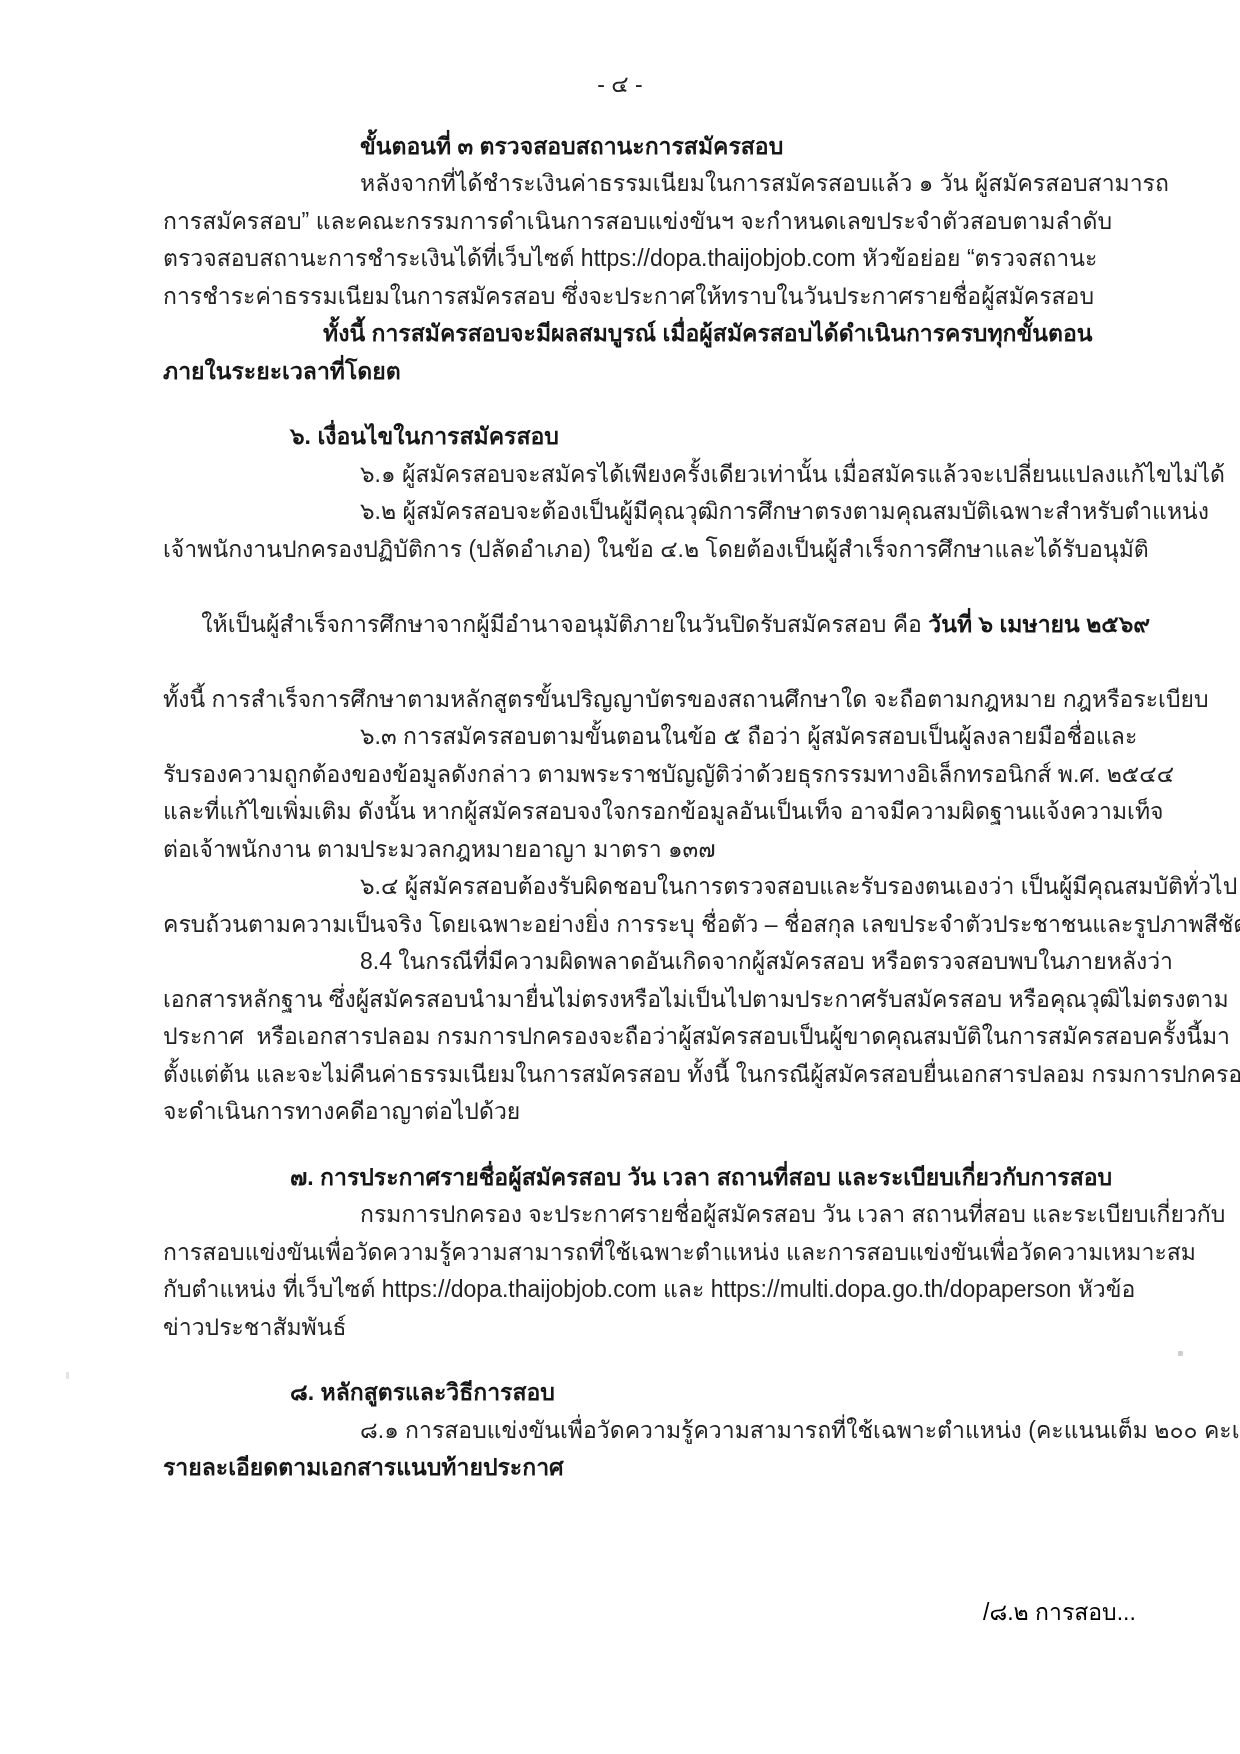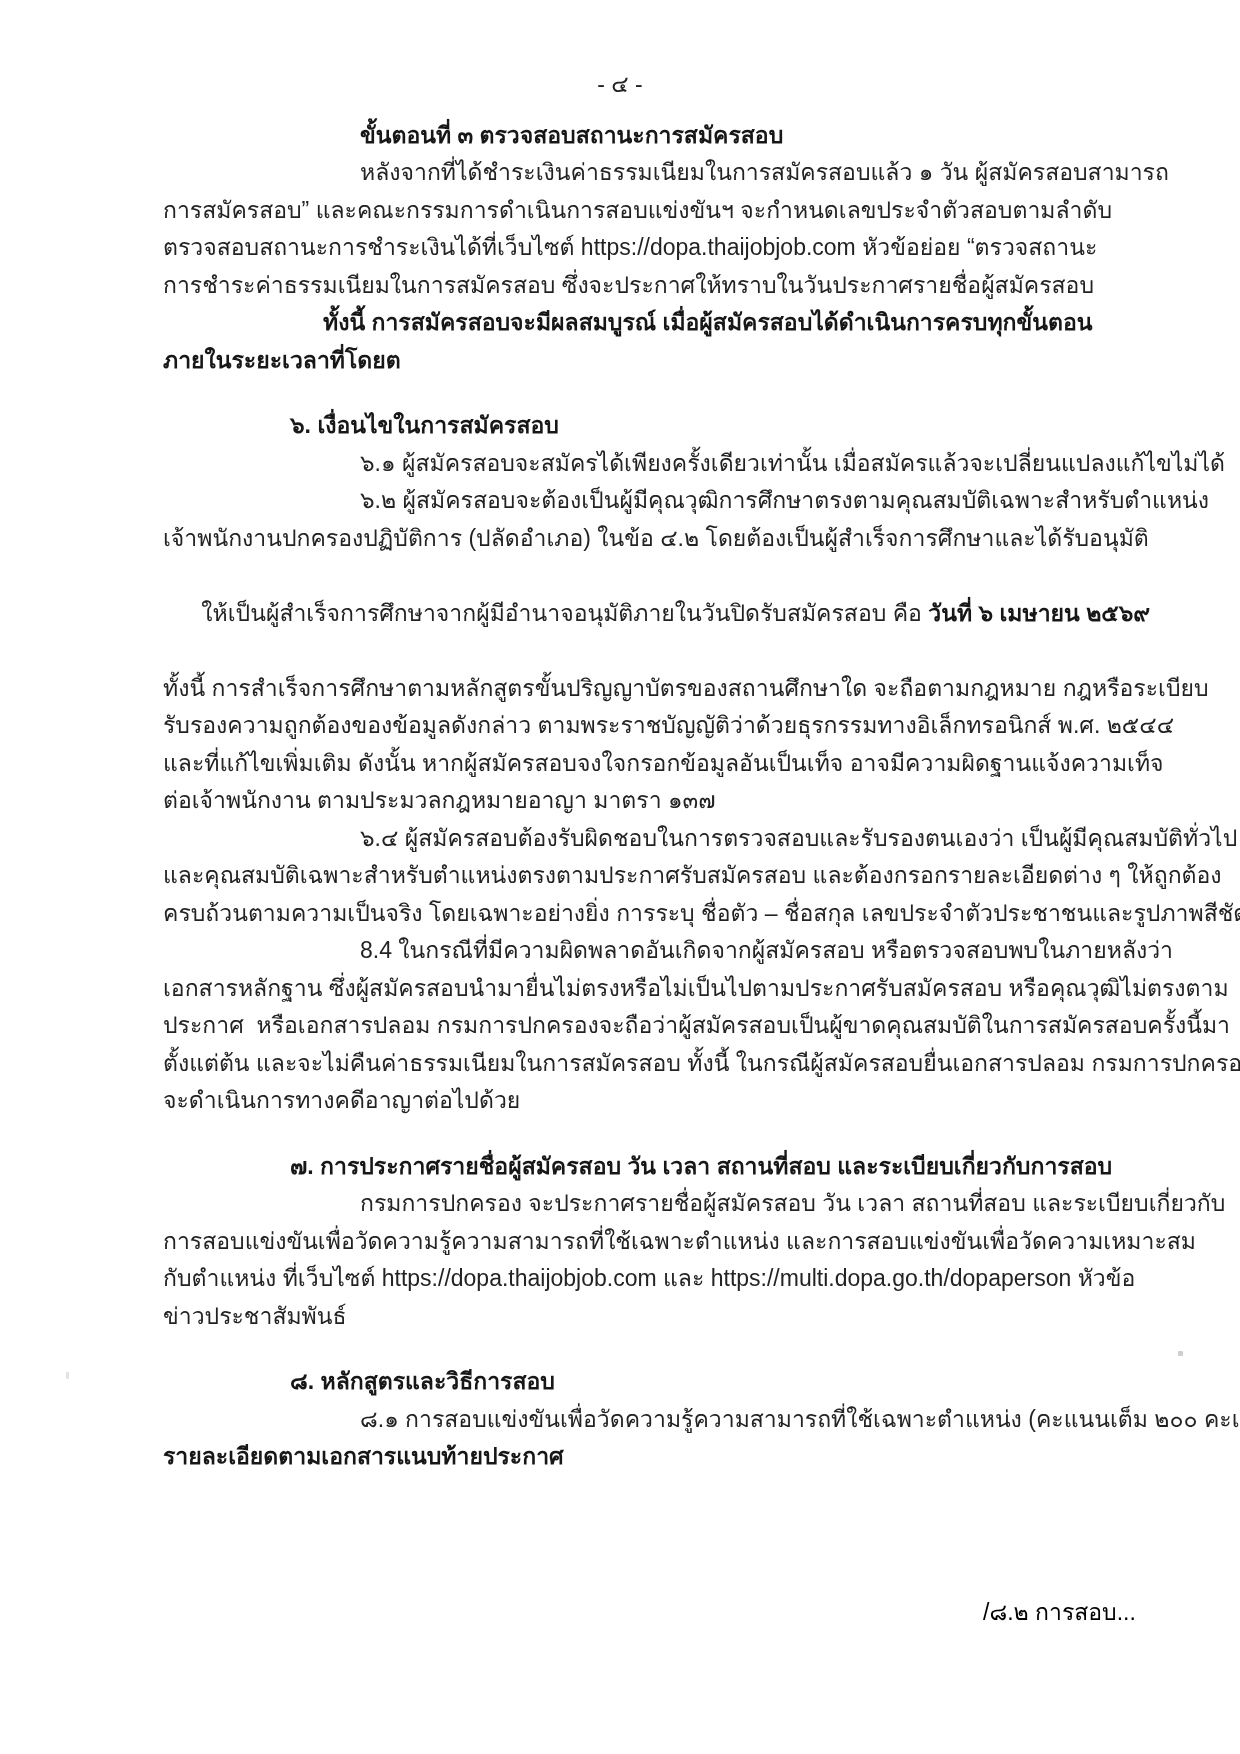--- a/index.html
+++ b/index.html
@@ -25,21 +25,21 @@
   .pagenum{
     text-align:center;
     font-size:23px;
     line-height:37.5px;
     color:#232323;
   }
   .bold{font-weight:700;color:#171717;}
   .ind-p{padding-left:197px;}   
   .ind-s{padding-left:127px;}   
   .ind-t{padding-left:160px;}   
-  .mt-head{margin-top:13px;}
+  .mt-head{margin-top:24px;}
   .mt-sec{margin-top:28px;}
   .footer-note{
     position:absolute;
     left:983px;top:1597px;
     font-size:23px;
     line-height:30px;
     color:#000000;
     white-space:pre;
   }
   .spk1{position:absolute;left:1178px;top:1351px;width:5px;height:5px;background:#b5b5b5;opacity:.65;border-radius:1px;}
@@ -62,25 +62,25 @@
     <div class="line bold">ภายในระยะเวลาที่โดยต</div>
 
     <div class="line bold ind-s mt-sec">๖. เงื่อนไขในการสมัครสอบ</div>
     <div class="line ind-p">๖.๑ ผู้สมัครสอบจะสมัครได้เพียงครั้งเดียวเท่านั้น เมื่อสมัครแล้วจะเปลี่ยนแปลงแก้ไขไม่ได้</div>
     <div class="line ind-p">๖.๒ ผู้สมัครสอบจะต้องเป็นผู้มีคุณวุฒิการศึกษาตรงตามคุณสมบัติเฉพาะสำหรับตำแหน่ง</div>
     <div class="line">เจ้าพนักงานปกครองปฏิบัติการ (ปลัดอำเภอ) ในข้อ ๔.๒ โดยต้องเป็นผู้สำเร็จการศึกษาและได้รับอนุมัติ</div>
     <div class="line">
       <span>ให้เป็นผู้สำเร็จการศึกษาจากผู้มีอำนาจอนุมัติภายในวันปิดรับสมัครสอบ คือ </span><span class="bold">วันที่ ๖ เมษายน ๒๕๖๙</span>
     </div>
     <div class="line">ทั้งนี้ การสำเร็จการศึกษาตามหลักสูตรขั้นปริญญาบัตรของสถานศึกษาใด จะถือตามกฎหมาย กฎหรือระเบียบ</div>
+    <div class="line ind-p">๖.๓ การสมัครสอบตามขั้นตอนในข้อ ๕ ถือว่า ผู้สมัครสอบเป็นผู้ลงลายมือชื่อและ</div>
     <div class="line">รับรองความถูกต้องของข้อมูลดังกล่าว ตามพระราชบัญญัติว่าด้วยธุรกรรมทางอิเล็กทรอนิกส์ พ.ศ. ๒๕๔๔</div>
     <div class="line">และที่แก้ไขเพิ่มเติม ดังนั้น หากผู้สมัครสอบจงใจกรอกข้อมูลอันเป็นเท็จ อาจมีความผิดฐานแจ้งความเท็จ</div>
     <div class="line">ต่อเจ้าพนักงาน ตามประมวลกฎหมายอาญา มาตรา ๑๓๗</div>
     <div class="line ind-p">๖.๔ ผู้สมัครสอบต้องรับผิดชอบในการตรวจสอบและรับรองตนเองว่า เป็นผู้มีคุณสมบัติทั่วไป</div>
-    <div class="line">และคุณสมบัติเฉพาะสำหรับตำแหน่งตรงตามประกาศรับสมัครสอบ และต้องกรอกรายละเอียดต่าง ๆ ให้ถูกต้อง</div>
     <div class="line">ครบถ้วนตามความเป็นจริง โดยเฉพาะอย่างยิ่ง การระบุ ชื่อตัว – ชื่อสกุล เลขประจำตัวประชาชนและรูปภาพสีชัดเจน</div>
     <div class="line ind-p">8.4 ในกรณีที่มีความผิดพลาดอันเกิดจากผู้สมัครสอบ หรือตรวจสอบพบในภายหลังว่า</div>
     <div class="line">เอกสารหลักฐาน ซึ่งผู้สมัครสอบนำมายื่นไม่ตรงหรือไม่เป็นไปตามประกาศรับสมัครสอบ หรือคุณวุฒิไม่ตรงตาม</div>
     <div class="line">ประกาศ  หรือเอกสารปลอม กรมการปกครองจะถือว่าผู้สมัครสอบเป็นผู้ขาดคุณสมบัติในการสมัครสอบครั้งนี้มา</div>
     <div class="line">ตั้งแต่ต้น และจะไม่คืนค่าธรรมเนียมในการสมัครสอบ ทั้งนี้ ในกรณีผู้สมัครสอบยื่นเอกสารปลอม กรมการปกครอง</div>
     <div class="line">จะดำเนินการทางคดีอาญาต่อไปด้วย</div>
 
     <div class="line bold ind-s mt-sec">๗. การประกาศรายชื่อผู้สมัครสอบ วัน เวลา สถานที่สอบ และระเบียบเกี่ยวกับการสอบ</div>
     <div class="line ind-p">กรมการปกครอง จะประกาศรายชื่อผู้สมัครสอบ วัน เวลา สถานที่สอบ และระเบียบเกี่ยวกับ</div>
     <div class="line">การสอบแข่งขันเพื่อวัดความรู้ความสามารถที่ใช้เฉพาะตำแหน่ง และการสอบแข่งขันเพื่อวัดความเหมาะสม</div>

